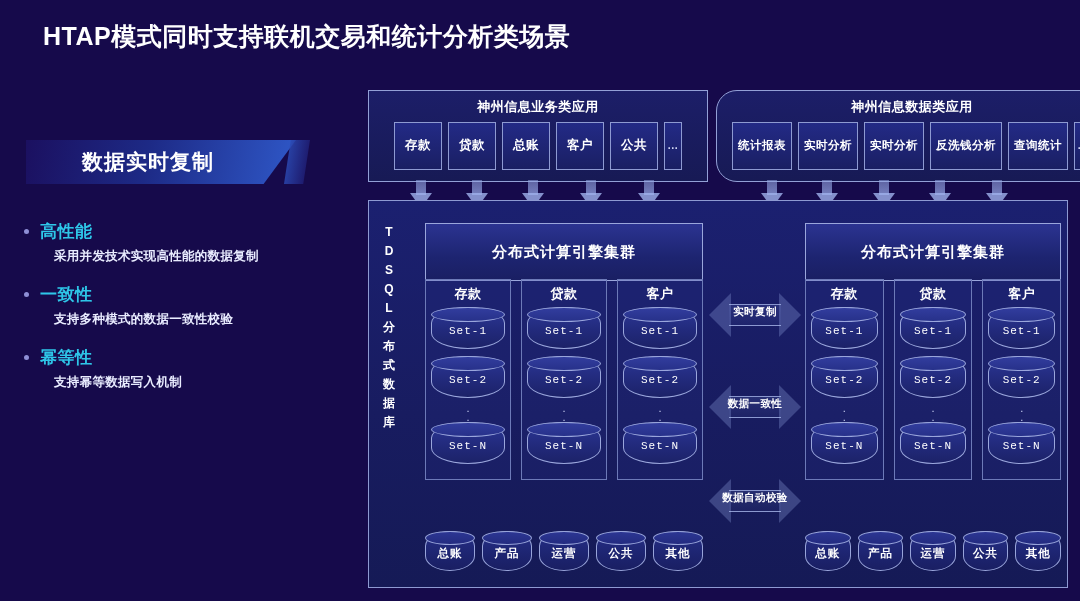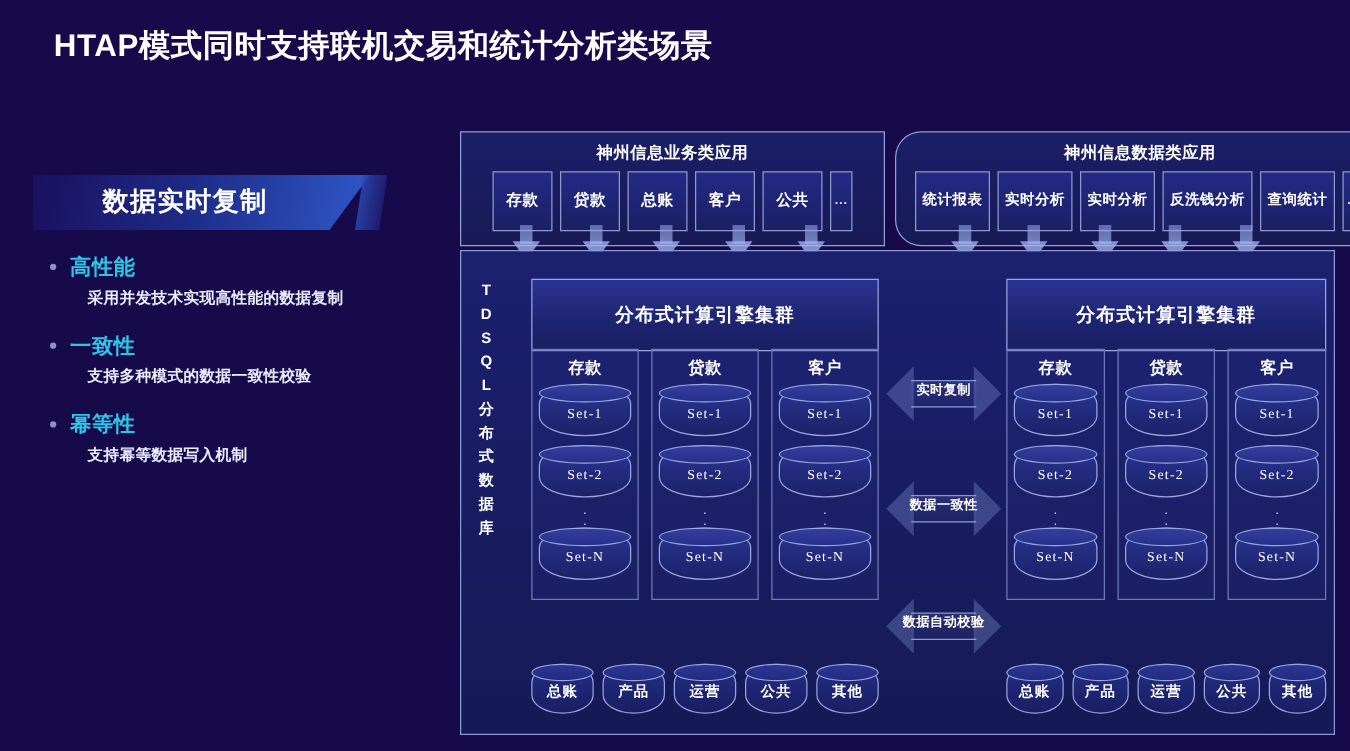--- a/index.html
+++ b/index.html
@@ -31,36 +31,36 @@
     background:linear-gradient(100deg,#2f58c8 0%,#1b1060 100%);
     -webkit-clip-path:polygon(26% 0,100% 0,74% 100%,0 100%);
     clip-path:polygon(26% 0,100% 0,74% 100%,0 100%);
     opacity:.85;
   }
   .badge-text{
     position:absolute;left:56px;top:0;height:44px;line-height:44px;
     font-size:21px;font-weight:700;letter-spacing:1px;color:#fff;
   }
 
-  .bullets{margin-top:14px;padding-left:40px;}
+  .bullets{margin-top:32px;padding-left:24px;}
   .bullet-row{margin-bottom:2px;}
   .bullet-head{display:flex;align-items:center;gap:11px;height:30px;}
   .dot{width:5px;height:5px;border-radius:50%;background:#8e8fd6;flex:0 0 auto;}
   .bullet-title{font-size:17px;font-weight:700;color:#2ec6e8;letter-spacing:.5px;}
   .bullet-desc{
     margin:2px 0 14px 30px;font-size:12.5px;color:#e9ecff;
     font-weight:600;letter-spacing:.3px;
   }
 
   
   .diagram{position:absolute;left:368px;top:88px;width:700px;height:500px;}
 
   .app-row{position:absolute;left:0;top:0;width:700px;height:92px;}
   .app-box{
-    position:absolute;top:17px;height:92px;
+    position:absolute;top:2px;height:92px;
     border:1px solid #93a0d6;
     background:linear-gradient(180deg,#1a1c63 0%,#191css 100%);
     background:linear-gradient(180deg,#1c1e68 0%,#171a55 100%);
     box-sizing:border-box;
   }
   #app-box-biz{left:0;width:340px;}
   #app-box-data{left:348px;width:392px;border-radius:21px;}
   .app-box-title{
     text-align:center;font-size:13px;font-weight:700;color:#ffffff;
     margin-top:7px;letter-spacing:.5px;
@@ -130,21 +130,21 @@
     border:1px solid #9aa6dc;border-radius:50%/16px;
     background:linear-gradient(180deg,#2c3796 0%,#222a7c 55%,#1c2268 100%);
     display:flex;align-items:center;justify-content:center;box-sizing:border-box;
   }
   .cyl::before{
     content:"";position:absolute;left:-1px;right:-1px;top:-1px;height:13px;
     border:1px solid #9aa6dc;border-radius:50%;
     background:linear-gradient(180deg,#323d9e,#27318a);
   }
   .cyl-label{
-    position:relative;z-index:2;font-family:Liberation Serif, serif;
+    position:relative;z-index:2;font-family:Liberation Mono, monospace;
     font-size:11px;color:#ffffff;letter-spacing:1px;margin-top:5px;
   }
   .vdots{
     font-size:11px;color:#c8d0f2;line-height:.78;text-align:center;
     margin:-1px 0 1px;height:17px;letter-spacing:0;
   }
 
   .bottom-cyls{position:absolute;bottom:16px;left:6px;right:6px;display:flex;gap:7px;}
   .bcyl{
     position:relative;flex:1;height:40px;

